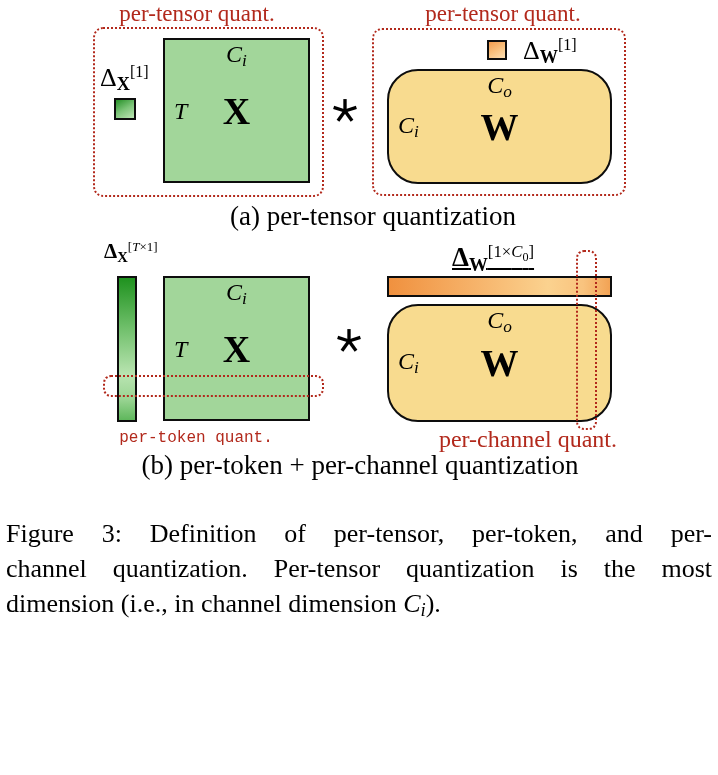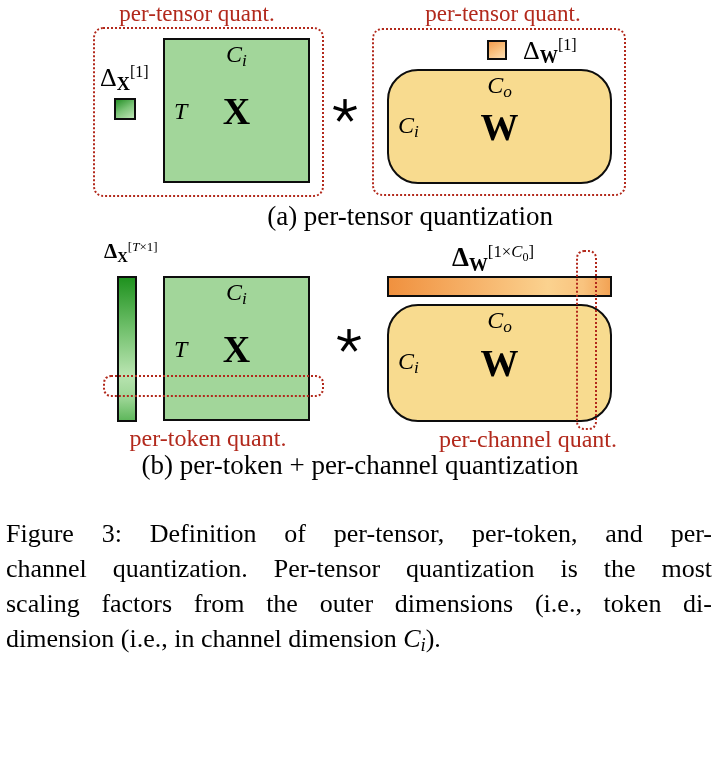--- a/index.html
+++ b/index.html
@@ -7,21 +7,21 @@
     position:relative;width:718px;height:775px;background:#ffffff;
     font-family:"Liberation Serif", serif;color:#000;overflow:hidden;
   }
   
   .red-label{
     position:absolute;color:#b2291c;text-align:center;white-space:nowrap;
     font-size:23px;line-height:25px;
   }
   .a-lab-l{left:97px;top:1px;width:200px;}
   .a-lab-r{left:403px;top:1px;width:200px;}
-  .b-lab-token{left:108px;top:426px;width:200px;font-size:24px;}
+  .b-lab-token{left:96px;top:426px;width:200px;font-size:16px;font-family:Liberation Mono, monospace;}
   .b-lab-channel{left:397px;top:427px;width:220px;font-size:24px;text-align:right;}
   
   .dotted-box{position:absolute;border:2.5px dotted #b2291c;border-radius:10px;z-index:5;}
   .a-box-l{left:93px;top:27px;width:227px;height:166px;}
   .a-box-r{left:372px;top:28px;width:250px;height:164px;}
   .b-row-box{left:103px;top:375px;width:217px;height:18px;border-radius:8px;}
   .b-col-box{left:576px;top:250px;width:17px;height:176px;border-radius:8px;}
   
   .matrix{position:absolute;border:2.5px solid #0d0d0d;box-sizing:border-box;}
   .green-fill{background:#a2d69a;}
@@ -50,28 +50,28 @@
   .b-hbar{
     position:absolute;left:387px;top:276px;width:225px;height:21px;
     border:2.5px solid #0d0d0d;box-sizing:border-box;
     background:linear-gradient(90deg,#f0913f 0%,#f6b269 38%,#fbd28f 72%,#f9c37e 88%,#f2a355 100%);
   }
   
   .delta{position:absolute;font-size:26px;line-height:28px;white-space:nowrap;}
   .a-dx{left:100px;top:58px;}
   .a-dw{left:510px;top:31px;margin-left:13px;}
   .b-dx{left:104px;top:233px;font-size:21px;}
-  .b-dw{left:452px;top:238px;font-size:27px;}
+  .b-dw{left:452px;top:238px;font-size:27px;text-decoration:underline;}
   
   .star{position:absolute;width:26px;height:26px;}
   .a-star{left:332px;top:98px;}
   .b-star{left:336px;top:328px;}
   
   .panel-caption{position:absolute;text-align:center;font-size:27px;line-height:29px;white-space:nowrap;}
-  .a-cap{left:193px;top:202px;width:360px;text-align:right;}
+  .a-cap{left:193px;top:202px;width:360px;}
   .b-cap{left:110px;top:451px;width:500px;}
   
   .fig-caption{position:absolute;left:6px;top:516px;width:706px;font-size:26px;line-height:35px;}
   .cap-line{text-align:justify;text-align-last:justify;}
   .cap-line.last{text-align-last:left;}
   
   .s-b{font-weight:bold;}
   .s-i{font-style:italic;}
   .s-isub{font-style:italic;font-size:0.72em;vertical-align:-0.22em;}
   .s-sub{font-weight:bold;font-size:0.7em;vertical-align:-0.25em;}
@@ -162,17 +162,16 @@
 
     <div class="red-label b-lab-token">per-token quant.</div>
     <div class="red-label b-lab-channel">per-channel quant.</div>
 
     <div class="panel-caption b-cap">(b) per-token + per-channel quantization</div>
   </section>
 
   <div class="fig-caption">
     <div class="cap-line"><span>Figure 3:  Definition of per-tensor, per-token, and per-</span></div>
     <div class="cap-line"><span>channel quantization.  Per-tensor quantization is the most</span></div>
-    <div class="cap-line"><span>scaling factors from the outer dimensions (i.e., token di-</span></div>
     <div class="cap-line last"><span>dimension (i.e., in channel dimension </span><span class="s-i">C</span><span class="s-isub">i</span><span>).</span></div>
   </div>
 
 </div>
 
 </body></html>

